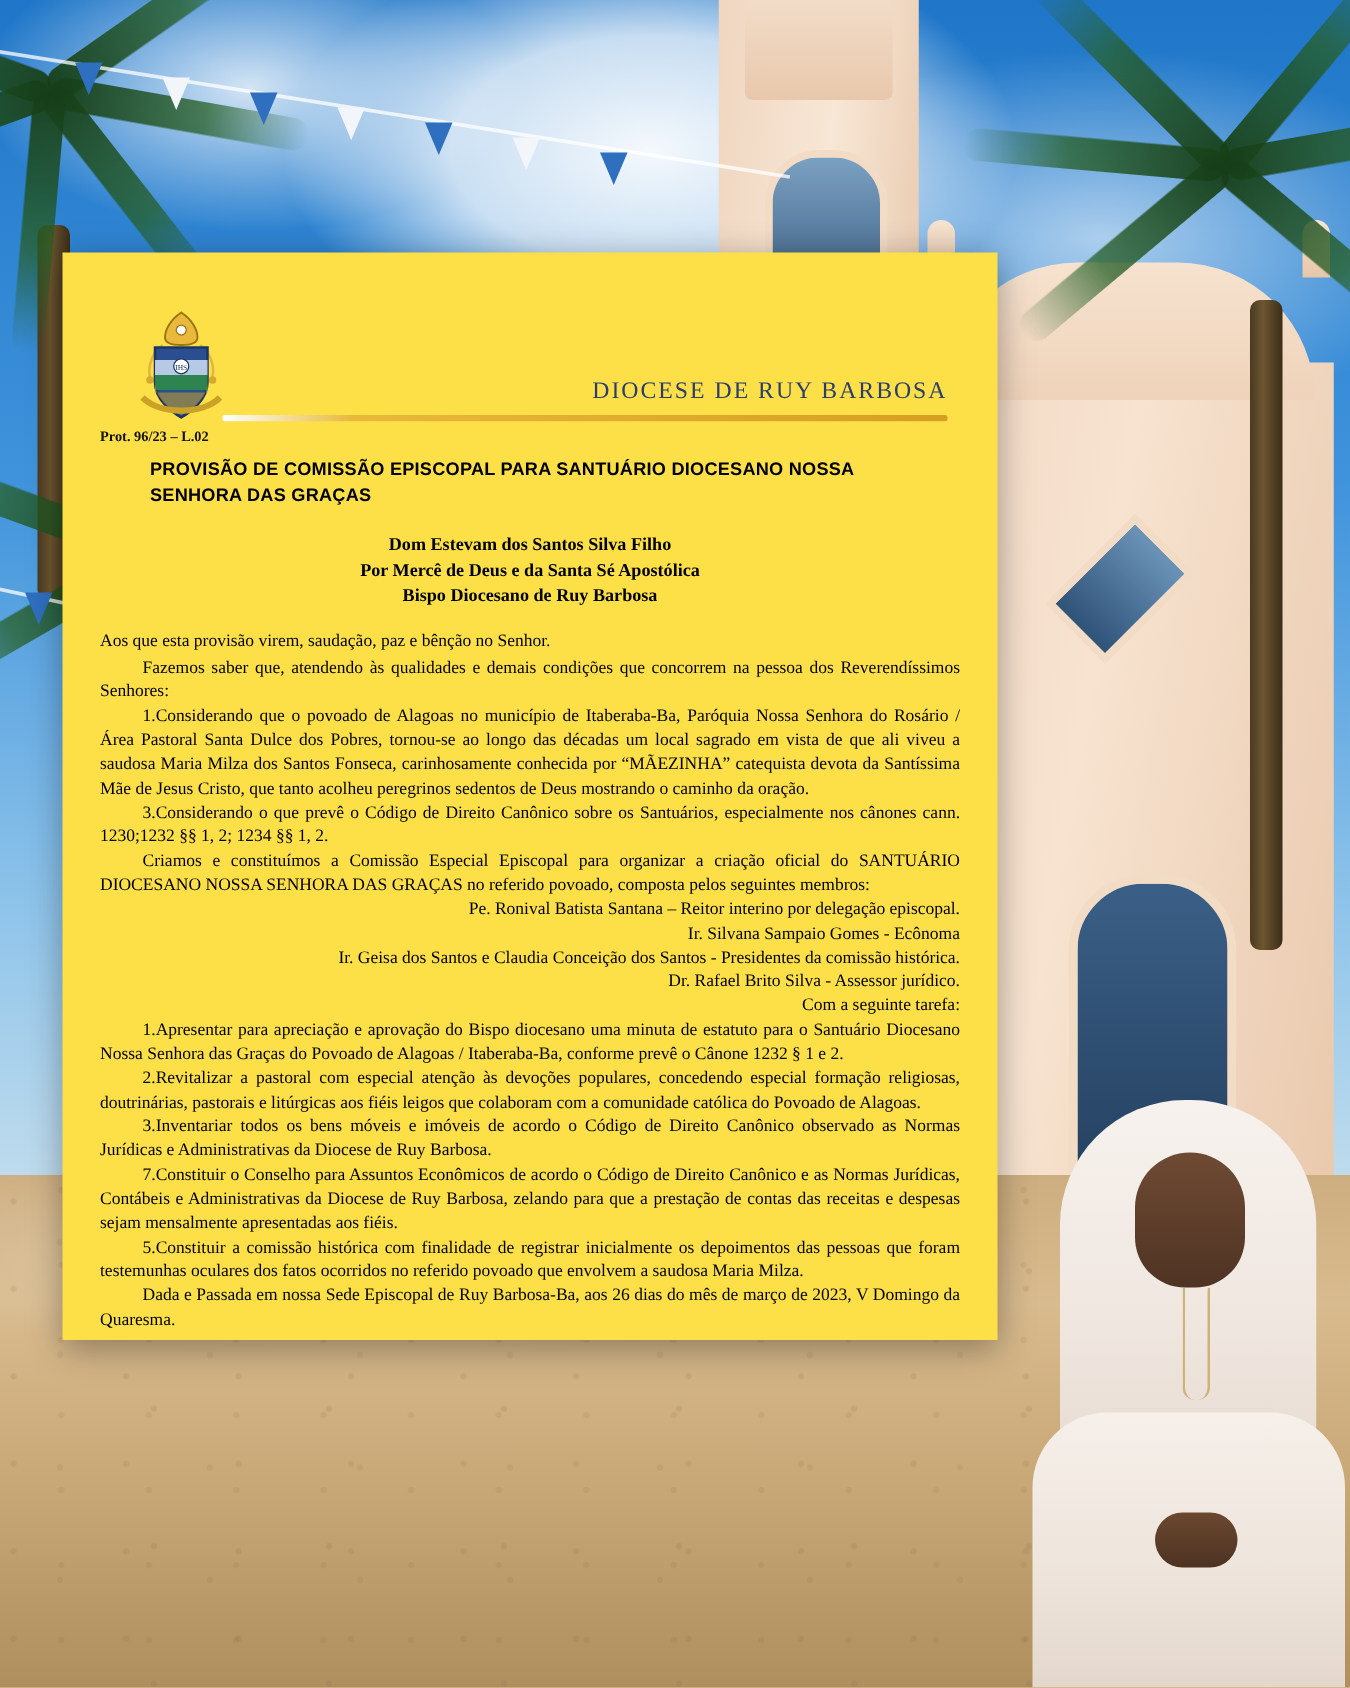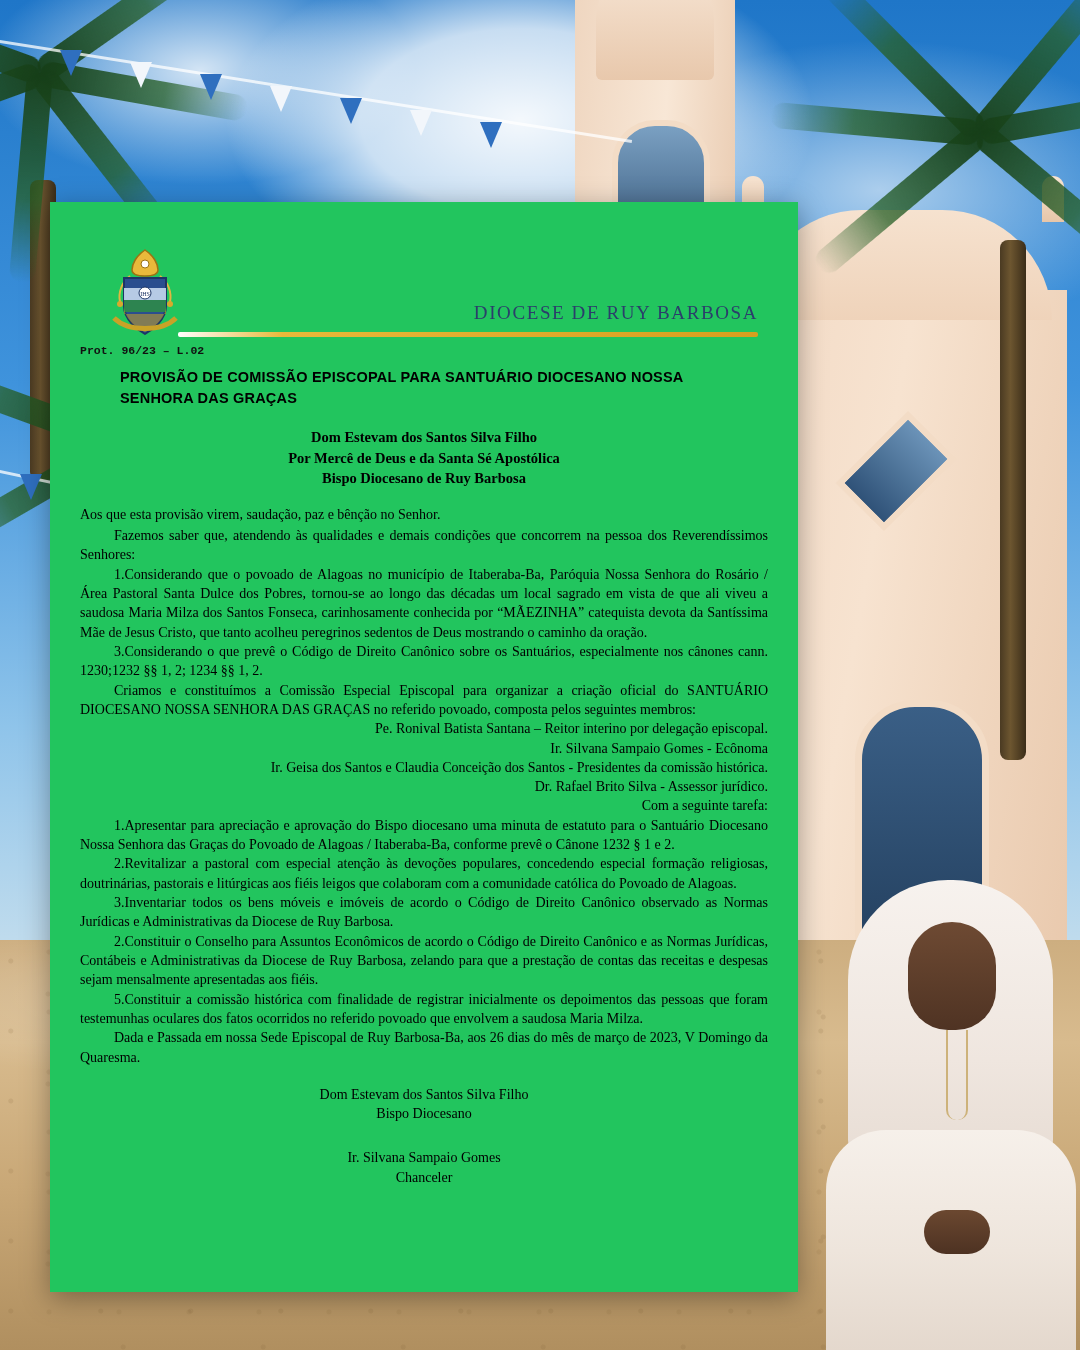--- a/index.html
+++ b/index.html
@@ -190,22 +190,22 @@
     width: 18px; height: 90px;
     border-left: 2px solid #cdb27a;
     border-right: 2px solid #cdb27a;
     border-radius: 0 0 10px 10px;
   }
 
   
   #sheet {
     position: absolute;
     left: 50px; top: 202px;
-    width: 748px; height: 1090px;
-    background: #22c55e;
+    width: 748px; height: 870px;
+    background: #fde047;
     box-shadow: 0 6px 26px rgba(0,0,0,0.35);
     box-sizing: border-box;
     padding: 22px 30px 10px 30px;
     overflow: hidden;
   }
 
   
   .letterhead {
     position: relative;
     height: 118px;
@@ -229,21 +229,21 @@
   }
   .rule-gold {
     position: absolute;
     right: 10px; top: 108px;
     width: 580px; height: 5px;
     background: linear-gradient(90deg, #ffffff 0%, #e8b93a 18%, #d79f1f 100%);
     border-radius: 2px;
   }
 
   .prot {
-    font-family: Liberation Mono, monospace;
+    font-family: Liberation Serif, serif;
     font-size: 11.5px;
     font-weight: bold;
     color: #111;
     margin: 2px 0 10px 0;
   }
 
   h1.doc-title {
     font-family: "Liberation Sans", sans-serif;
     font-size: 14.5px;
     font-weight: bold;
@@ -407,21 +407,21 @@
     <p class="listline">Pe. Ronival Batista Santana – Reitor interino por delegação episcopal.</p>
     <p class="listline">Ir. Silvana Sampaio Gomes - Ecônoma</p>
     <p class="listline">Ir. Geisa dos Santos e Claudia Conceição dos Santos - Presidentes da comissão histórica.</p>
     <p class="listline">Dr. Rafael Brito Silva - Assessor jurídico.</p>
 
     <p class="listline">Com a seguinte tarefa:</p>
 
     <p>1.Apresentar para apreciação e aprovação do Bispo diocesano uma minuta de estatuto para o Santuário Diocesano Nossa Senhora das Graças do Povoado de Alagoas / Itaberaba-Ba, conforme prevê o Cânone 1232 § 1 e 2.</p>
     <p>2.Revitalizar a pastoral com especial atenção às devoções populares, concedendo especial formação religiosas, doutrinárias, pastorais e litúrgicas aos fiéis leigos que  colaboram com a comunidade católica do Povoado de Alagoas.</p>
     <p>3.Inventariar todos os bens móveis e imóveis de acordo o Código de Direito Canônico observado as Normas Jurídicas e Administrativas da Diocese de Ruy Barbosa.</p>
-    <p>2.Constituir o Conselho para Assuntos Econômicos de acordo o Código de Direito Canônico e as Normas Jurídicas, Contábeis e Administrativas da Diocese de Ruy Barbosa, zelando para que a prestação de contas das receitas e despesas sejam mensalmente apresentadas aos fiéis.</p>
+    <p>7.Constituir o Conselho para Assuntos Econômicos de acordo o Código de Direito Canônico e as Normas Jurídicas, Contábeis e Administrativas da Diocese de Ruy Barbosa, zelando para que a prestação de contas das receitas e despesas sejam mensalmente apresentadas aos fiéis.</p>
     <p>5.Constituir a comissão histórica com finalidade de registrar inicialmente os depoimentos das pessoas que foram testemunhas oculares dos fatos ocorridos no referido povoado que envolvem a saudosa Maria Milza.</p>
 
     <p>Dada e Passada em nossa Sede Episcopal de Ruy Barbosa-Ba, aos 26 dias do mês de março de 2023, V Domingo da Quaresma.</p>
   </div>
 
   <div class="signature">
     <div>Dom Estevam dos Santos Silva Filho</div>
     <div>Bispo Diocesano</div>
   </div>
 

